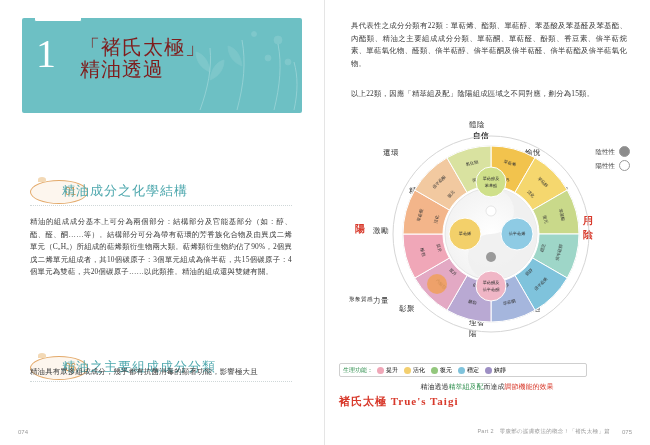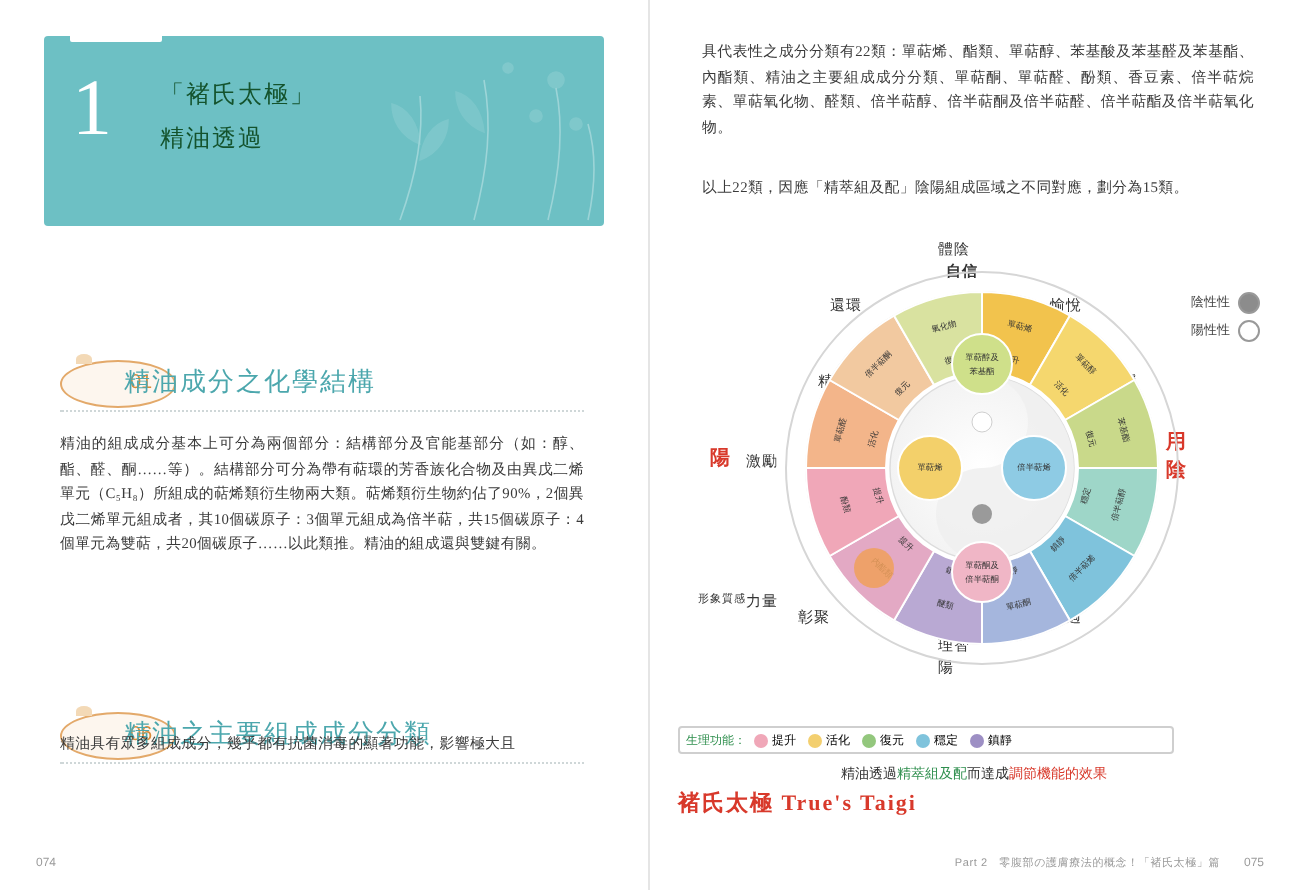--- a/index.html
+++ b/index.html
@@ -46,21 +46,21 @@
     border-radius:2px;
     font-family:"Liberation Sans", sans-serif;
   }
   .chapter-num{
     position:absolute;left:14px;top:16px;
     color:#ffffff;font-size:40px;line-height:40px;
     font-family:"Liberation Serif", serif;
   }
   .chapter-title{
     position:absolute;left:58px;top:18px;
-    color:#14532d;font-size:12px;line-height:22px;
+    color:#7f1d1d;font-size:20px;line-height:22px;
     letter-spacing:1px;
   }
   .chapter-title span{display:block;}
 
   .sec{
     position:absolute;left:30px;
   }
   .sec-head{
     position:relative;
     height:26px;
@@ -241,21 +241,21 @@
           <span class="legend-sw" style="background:#8c8c8c;"></span>
         </div>
         <div class="legend-row">
           <span>陽性性</span>
           <span class="legend-sw" style="background:#ffffff;"></span>
         </div>
       </div>
 
       <div class="wheel-label" style="left:122px;top:2px;">體陰</div>
       <div class="wheel-label" style="left:126px;top:13px;font-weight:bold;">自信</div>
-      <div class="wheel-label" style="left:68px;top:30px;">還環</div>
+      <div class="wheel-label" style="left:36px;top:30px;">還環</div>
       <div class="wheel-label" style="left:178px;top:30px;">愉悅</div>
       <div class="wheel-label" style="left:26px;top:68px;margin-left:36px;">精進</div>
       <div class="wheel-label" style="left:206px;top:68px;">舒緩</div>
       <div class="wheel-label" style="left:26px;top:108px;">激勵</div>
       <div class="wheel-label" style="left:206px;top:108px;">穩定</div>
       <div class="wheel-label" style="left:26px;top:150px;margin-top:28px;">力量</div>
       <div class="wheel-label" style="left:206px;top:150px;">清晰</div>
       <div class="wheel-label" style="left:52px;top:186px;">彰聚</div>
       <div class="wheel-label" style="left:178px;top:186px;">安適</div>
       <div class="wheel-label" style="left:122px;top:200px;">理智</div>

